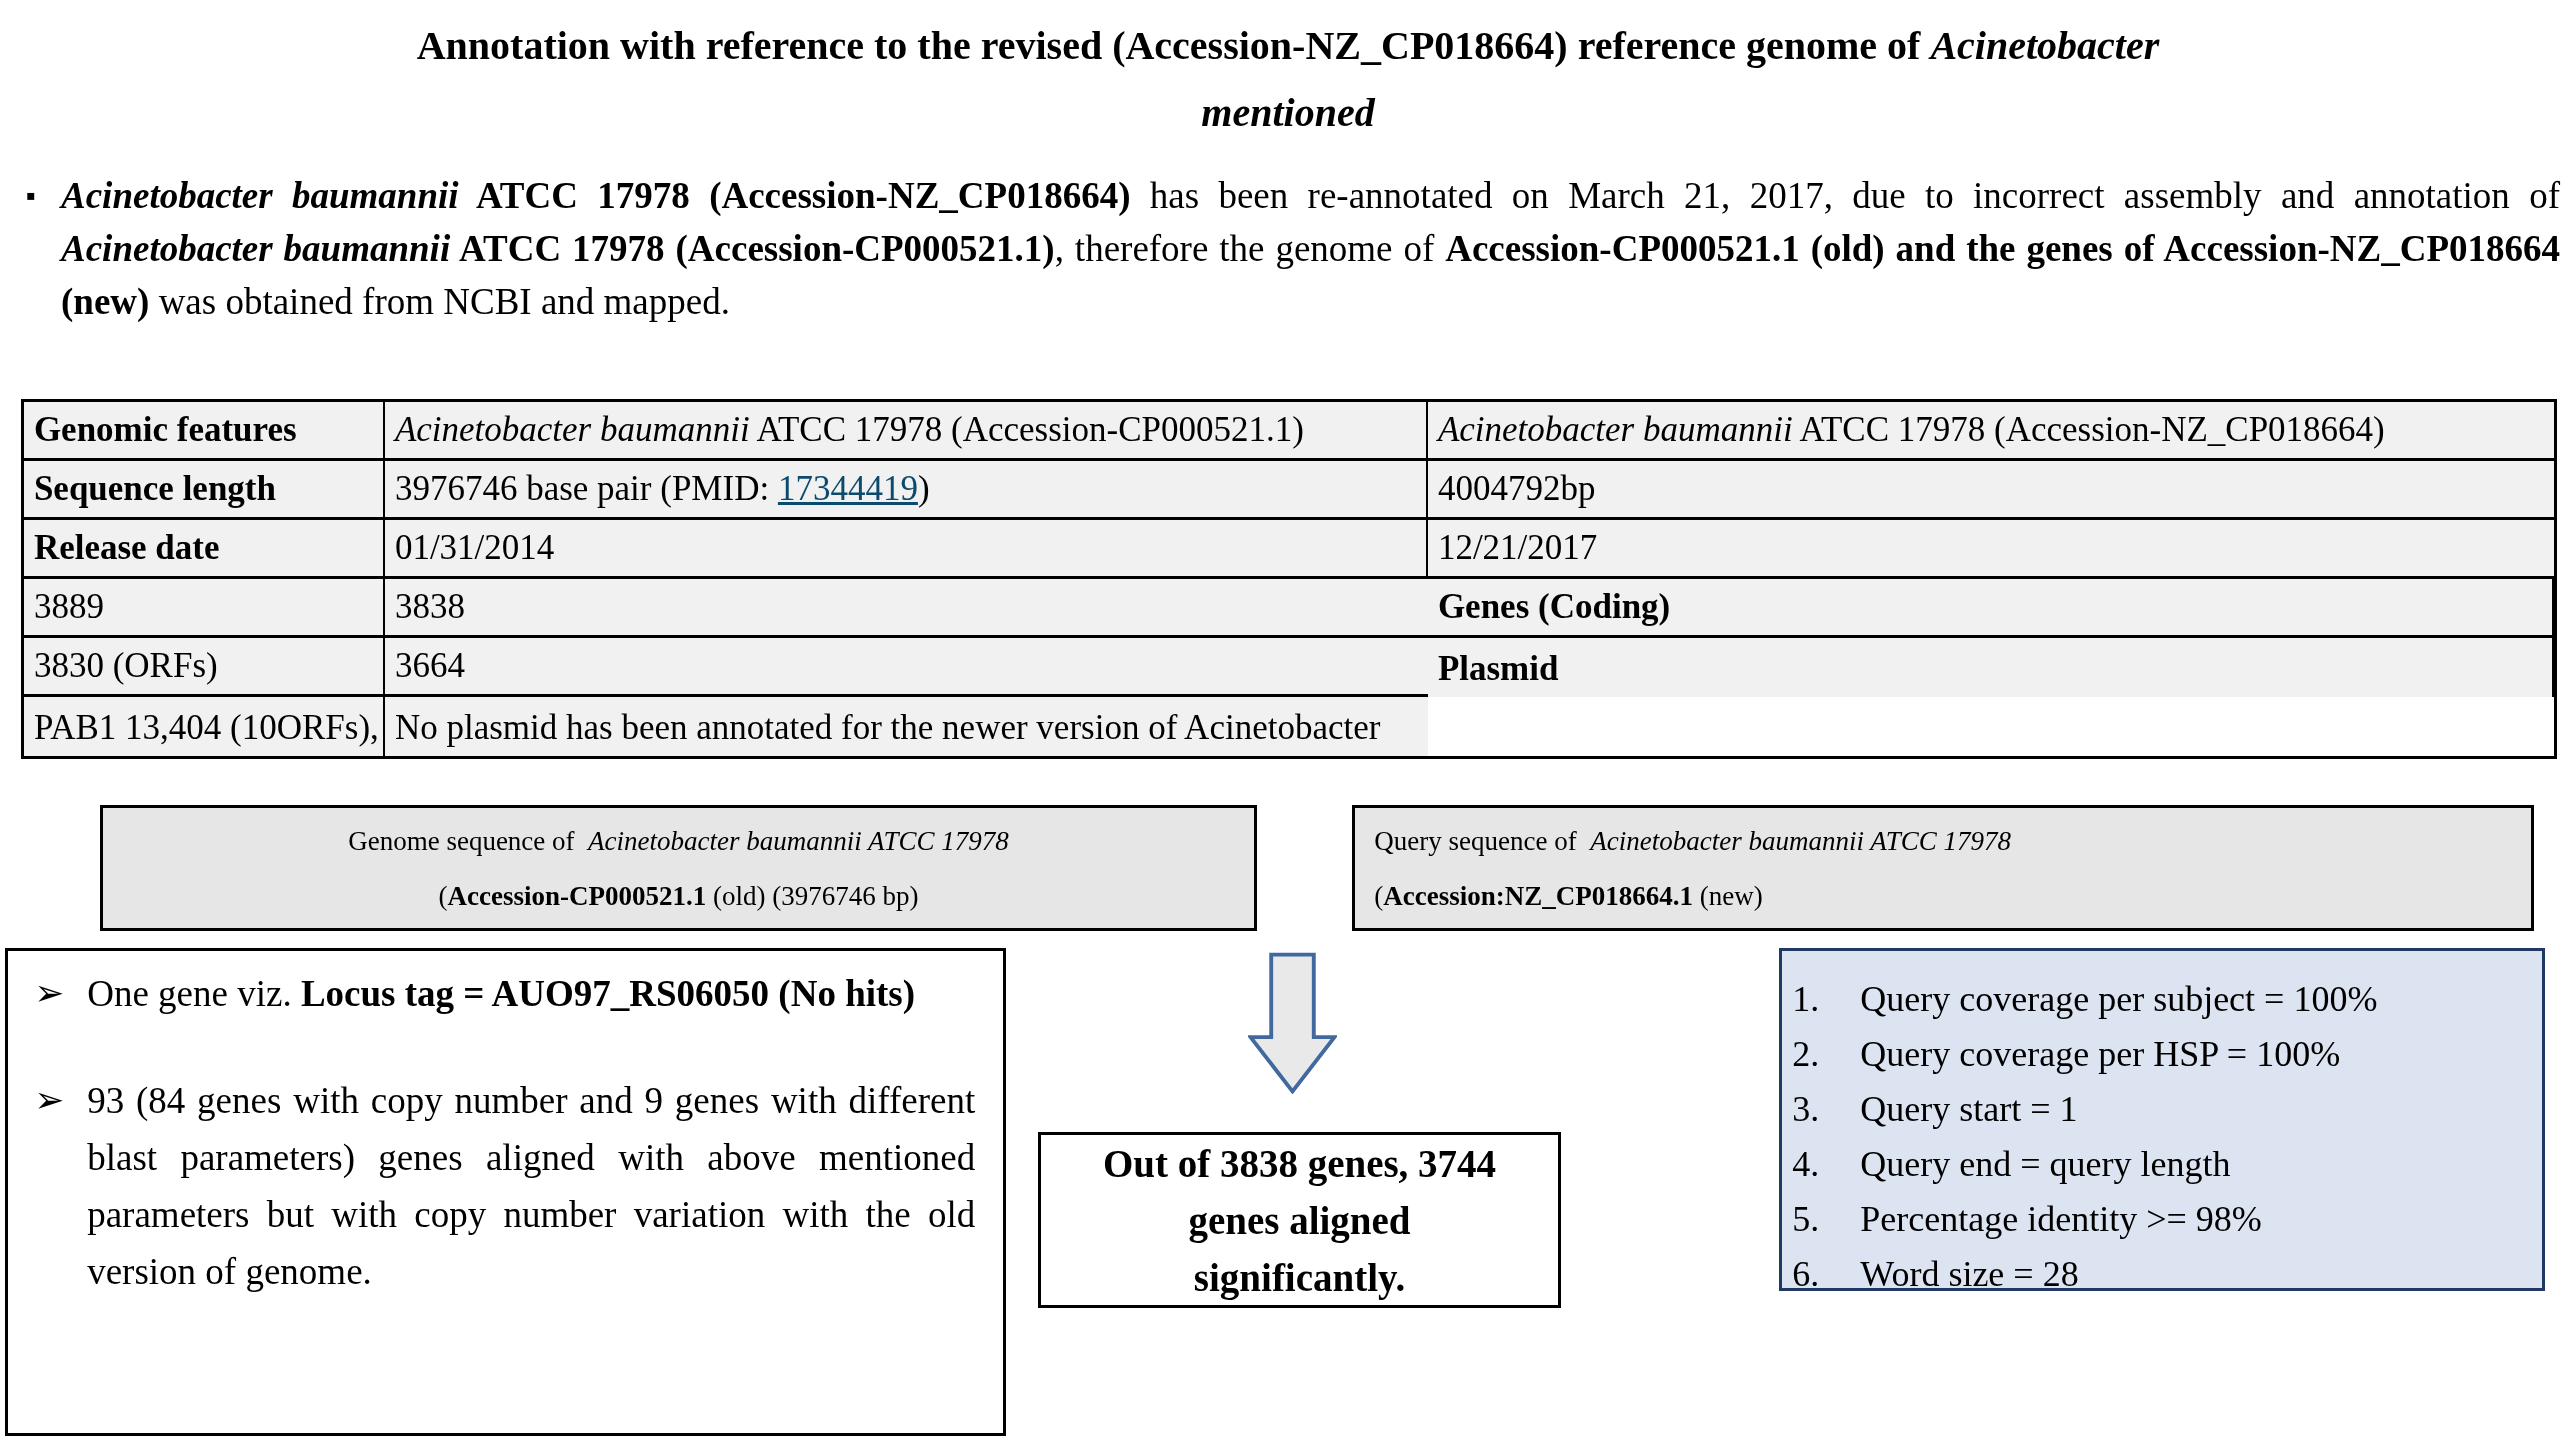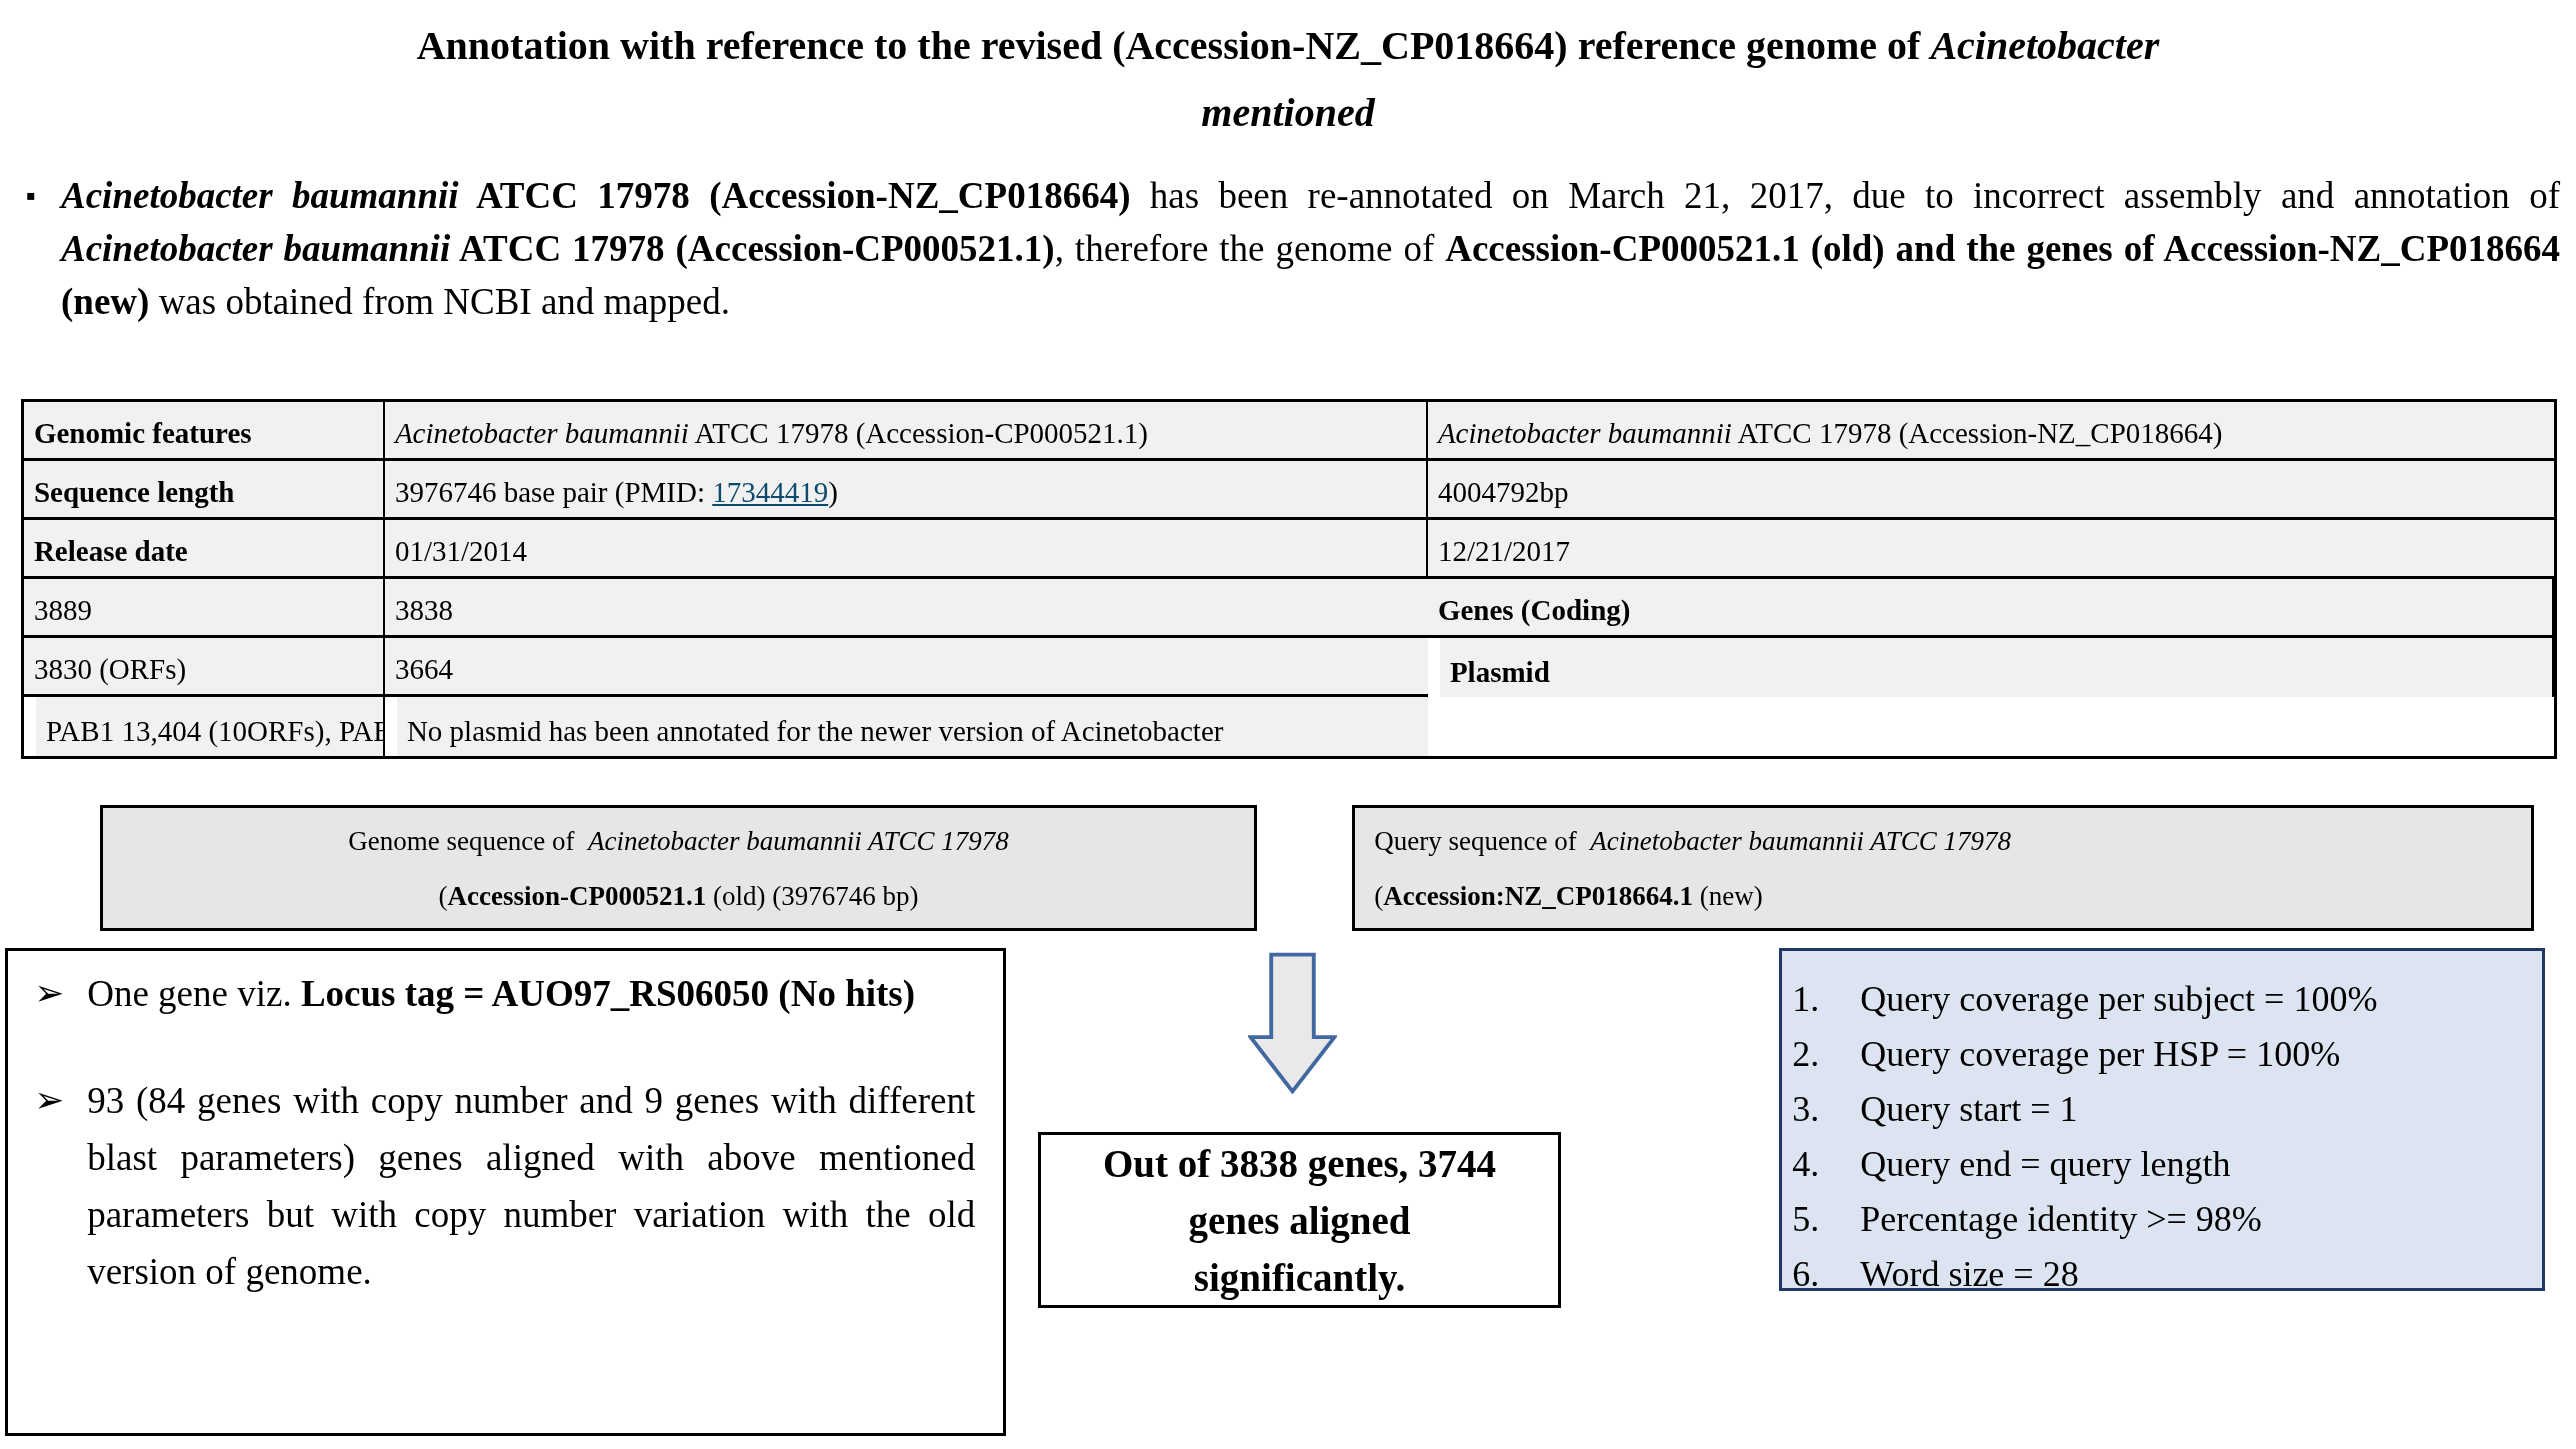--- a/index.html
+++ b/index.html
@@ -18,23 +18,23 @@
          font-size:37px;line-height:53px;text-align:justify;
          padding-left:35px;text-indent:-35px;}
   .sqbullet{display:inline-block;width:35px;text-indent:0;font-size:28px;vertical-align:2.6px;}
 
   
   .tbl{position:absolute;left:20.6px;top:399px;display:grid;
        grid-template-columns:361px 1043px 1126px;grid-auto-rows:59px;
        border:3.9px solid #000;}
   .cell{box-sizing:border-box;background:#f1f1f1;border-right:2.6px solid #000;border-bottom:3.2px solid #000;
         display:flex;align-items:flex-end;padding:0 10.3px 7.7px 10.3px;
-        font-size:29px;white-space:nowrap;overflow:hidden;}
+        font-size:35px;white-space:nowrap;overflow:hidden;}
   .cell.lastcol{border-right:none;}
-  .cell.lastrow{border-bottom:none;margin-left:12px;}
+  .cell.lastrow{border-bottom:none;}
   .cell.lbl{font-weight:700;}
   a.link,.link{color:#0c4a6e;text-decoration:underline;cursor:pointer;}
 
   
   .gbox{position:absolute;top:805px;height:126px;box-sizing:border-box;
         background:#e7e6e6;border:3.9px solid #000;font-size:27px;line-height:55px;}
   #genome-box{left:100px;width:1157px;text-align:center;padding-top:6.4px;}
   #genes-box{left:1352px;width:1182px;text-align:left;padding:6.4px 6.4px 0 19.3px;}
 
   

